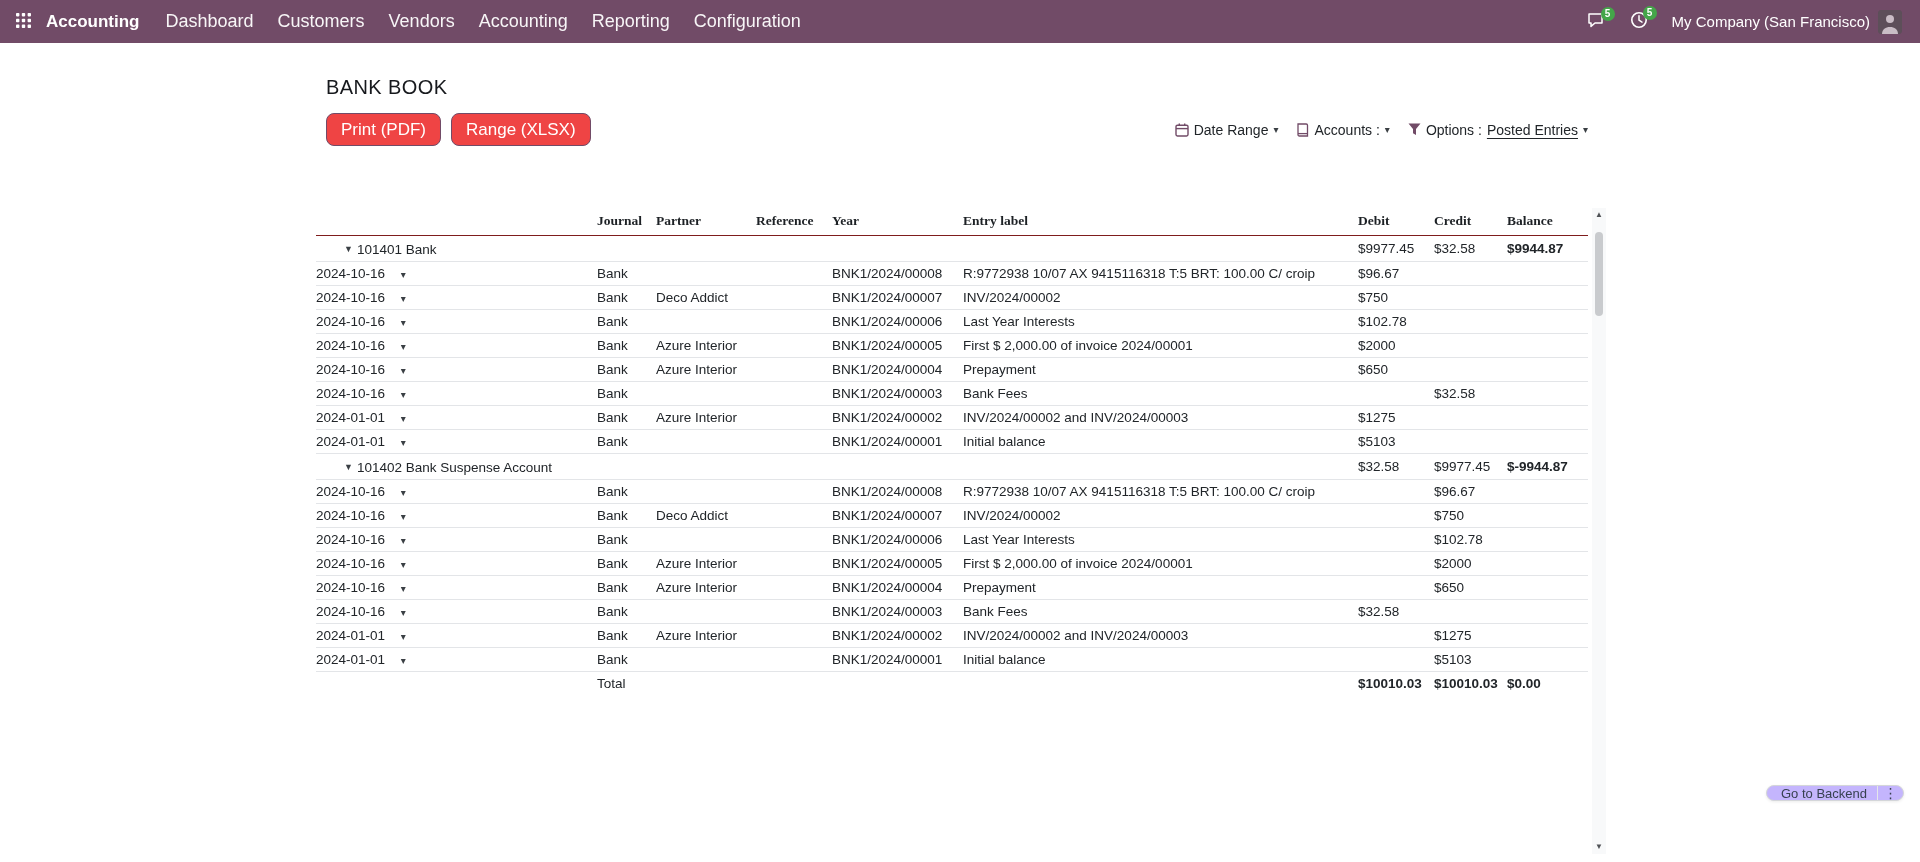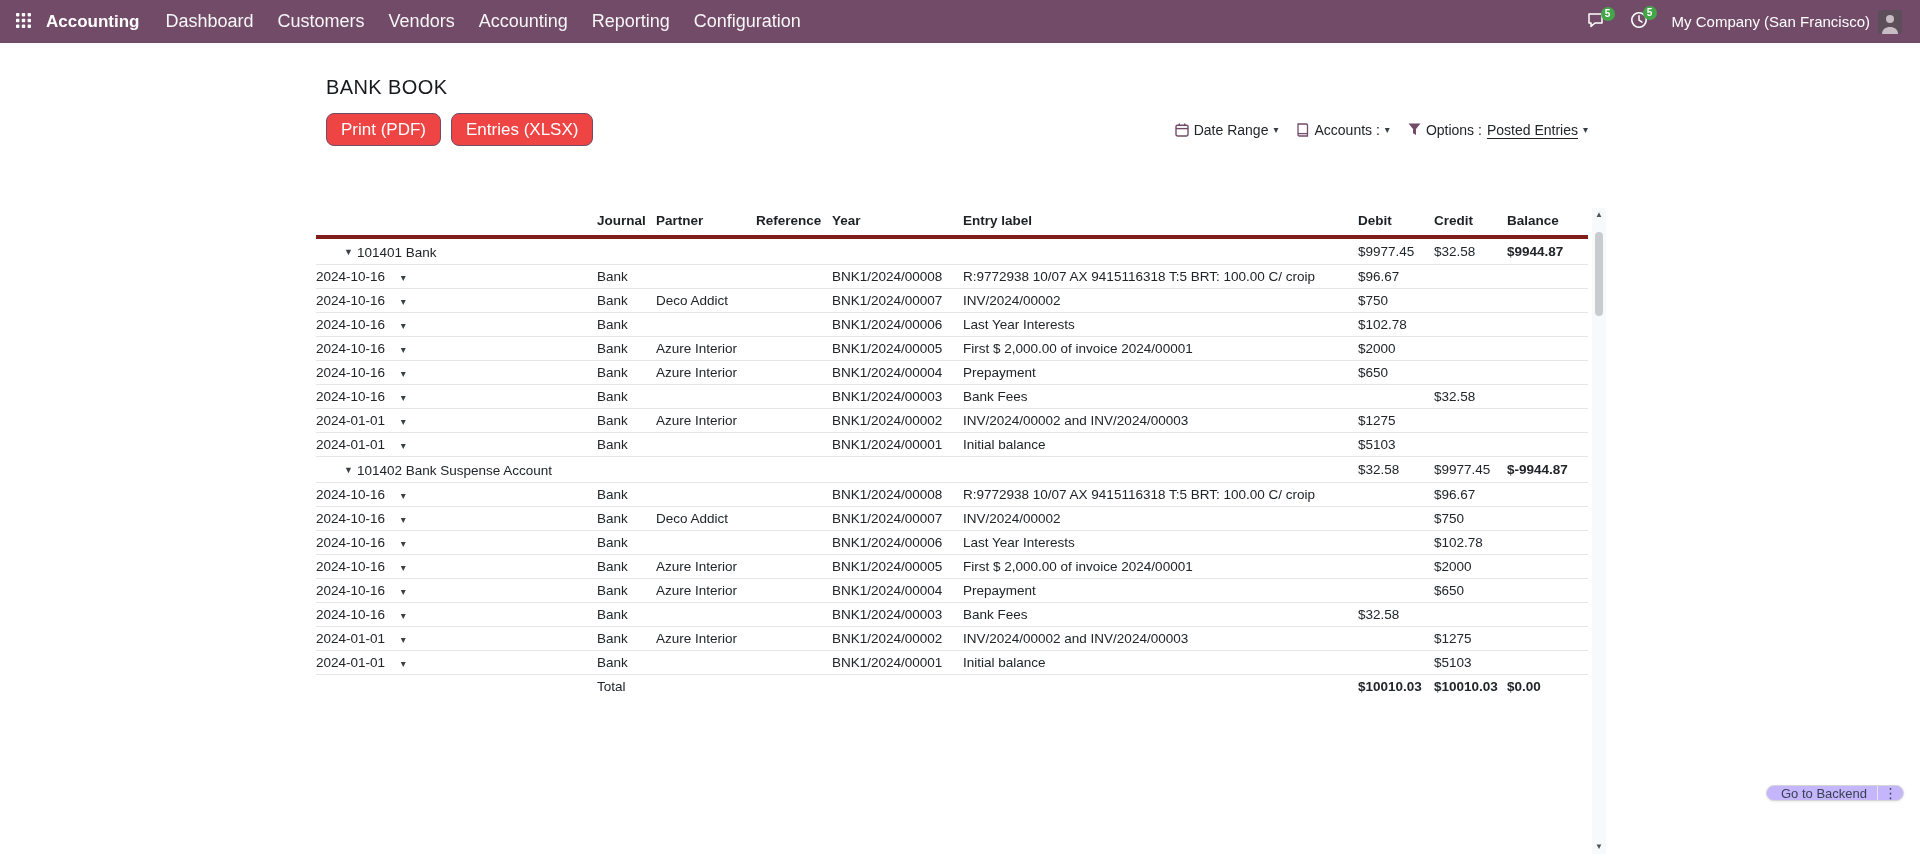--- a/index.html
+++ b/index.html
@@ -69,22 +69,22 @@
   .filter-value { text-decoration:underline; text-underline-offset:3px; }
   .caret { font-size:10px; color:#3a3f44; line-height:1; }
   
   .book-table {
     margin:62px 0 0 316px; width:1272px;
     border-collapse:collapse; table-layout:fixed;
     font-size:13.5px; color:#212529;
   }
   .book-table th {
     text-align:left; font-weight:700; color:#1d2125;
-    padding:4px 4px 6px 0; border-bottom:4px solid #7f1d1d;
-    line-height:17px; white-space:nowrap;
+    padding:4px 4px 6px 0; border-bottom:1px solid #7f1d1d;
+    line-height:17px; white-space:nowrap;font-family:Liberation Serif, serif;
   }
   .book-table td {
     padding:3px 4px 3px 0; border-bottom:1px solid #e3e5e8;
     line-height:17px; white-space:nowrap; overflow:hidden;
   }
   .caret-btn {
     background:none; border:none; cursor:pointer; padding:0;
     font-size:10px; color:#3a3f44; margin-left:12px; line-height:1;
   }
   .grp { padding-left:28px; display:inline-flex; align-items:center; gap:4px; }
@@ -180,21 +180,21 @@
   </div>
 </nav>
 
 <div class="content">
 
   <h1 class="page-title">BANK BOOK</h1>
 
   <div class="actions-row">
     <div class="btn-group">
       <button class="btn">Print (PDF)</button>
-      <button class="btn">Entries (XLSX)</button>
+      <button class="btn">Range (XLSX)</button>
     </div>
     <div class="filters">
       <div class="filter">
         <span>
           <svg width="14" height="14" viewBox="0 0 14 14" fill="none">
             <rect x="1" y="2.2" width="12" height="10.8" rx="1.4" stroke="#714B67" stroke-width="1.4"></rect>
             <line x1="1" y1="5.6" x2="13" y2="5.6" stroke="#714B67" stroke-width="1.4"></line>
             <line x1="4.3" y1="0.4" x2="4.3" y2="3" stroke="#714B67" stroke-width="1.4"></line>
             <line x1="9.7" y1="0.4" x2="9.7" y2="3" stroke="#714B67" stroke-width="1.4"></line>
           </svg>

